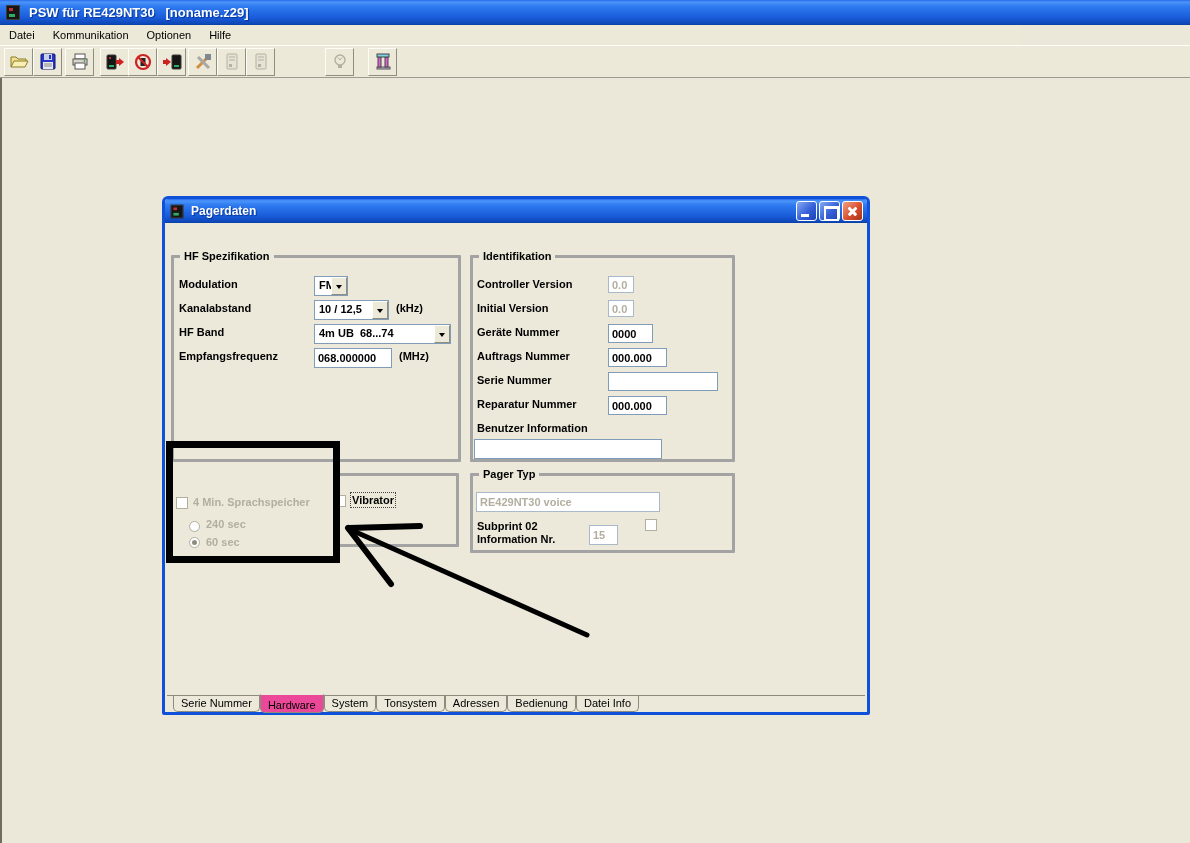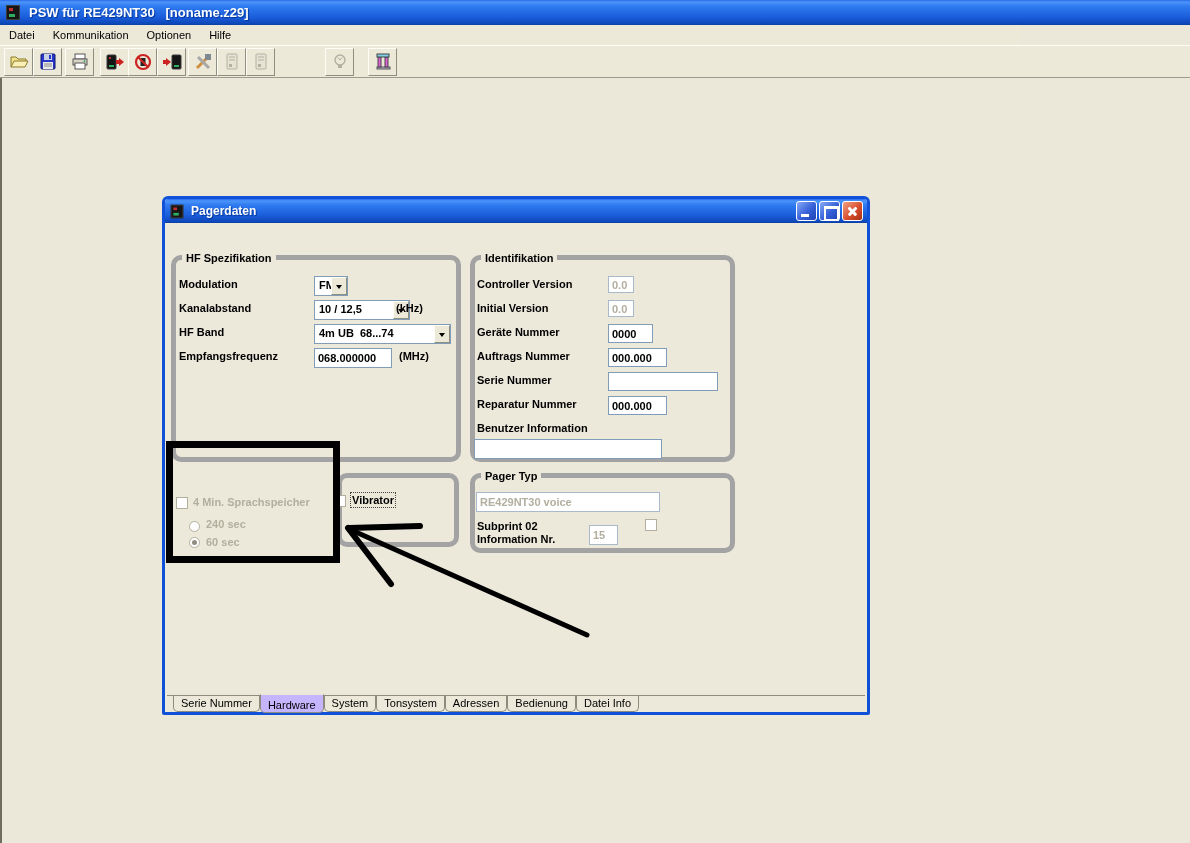--- a/index.html
+++ b/index.html
@@ -40,21 +40,21 @@
   .cbtn21 { width:21px; height:20px; border:1px solid #fff; border-radius:3px; position:relative; }
   .btn-blue  { background:linear-gradient(135deg,#86a9f4 0%,#3560d8 55%,#1e43b4 100%); }
   .btn-red   { background:linear-gradient(135deg,#f0a184 0%,#d8502e 55%,#a83014 100%); }
   .glyph-min::before { content:""; position:absolute; left:4px; bottom:3px; width:8px; height:3px; background:#fff; }
   .glyph-max::before { content:""; position:absolute; left:4px; top:4px; width:11px; height:10px; border:2px solid #fff; border-top-width:3px; }
   .glyph-x::before,.glyph-x::after { content:""; position:absolute; left:4px; top:8px; width:11px; height:2.6px; background:#fff; border-radius:1px; }
   .glyph-x::before { transform:rotate(45deg); }
   .glyph-x::after  { transform:rotate(-45deg); }
 
   
-  .group { position:absolute; border:5px solid #a3a3a3; border-radius:10px; }
+  .group { position:absolute; border:3px solid #a3a3a3; border-radius:1px; }
   .gtitle { position:absolute; top:-8px; left:6px; background:#ece9db; padding:0 4px; font-size:11px; font-weight:bold; color:#000; white-space:nowrap; }
 
   .flabel { position:absolute; font-size:11px; font-weight:bold; color:#000; white-space:nowrap; }
   .glabel { position:absolute; font-size:11px; font-weight:bold; color:#b2af9f; white-space:nowrap; }
 
   .field { position:absolute; background:#fff; border:1px solid #7f9db9; font-family:"Liberation Sans",sans-serif;
            font-size:11px; font-weight:bold; color:#000; padding:1px 3px; outline:none; }
   .field.dis { color:#b2af9f; border-color:#a9b9c9; }
 
   .combo { position:absolute; background:#fff; border:1px solid #7f9db9; display:flex; align-items:stretch; }
@@ -66,21 +66,21 @@
   .checkbox { position:absolute; width:12px; height:12px; background:#fff; border:1px solid #9c998c; }
   .radio { position:absolute; width:11px; height:11px; border-radius:50%; background:#fff; border:1px solid #9c998c; }
   .radio.sel::after { content:""; position:absolute; left:2px; top:2px; width:5px; height:5px; border-radius:50%; background:#8f8d80; }
   .focus-dotted { outline:1px dotted #444; outline-offset:1px; }
 
   
   .tabbar { position:absolute; left:2px; top:496px; width:698px; border-top:1px solid #8e8b7d; display:flex; padding-left:6px; }
   .tab { font-size:11px; color:#000; background:#ece9db; border:1px solid #8e8b7d; border-top:none;
          border-radius:0 0 5px 5px; padding:1px 7px 2px 7px; height:16px; white-space:nowrap; }
   .tab.active { position:relative; margin-top:-2px; height:19px; padding-top:4px; z-index:3;
-                border-top:1px solid #ece9db; background:#c4b5fd; }
+                border-top:1px solid #ece9db; background:#ec4899; }
 
   
   .anno-rect { position:absolute; left:166px; top:441px; width:174px; height:122px; border:7px solid #000; z-index:40; }
   .anno-svg { position:absolute; left:0; top:0; width:1190px; height:843px; z-index:41; pointer-events:none; }
 </style>
 </head>
 <body>
 
 <div class="left-edge"></div>
 
@@ -197,21 +197,21 @@
 
   <div class="group" style="left:6px; top:56px; width:290px; height:207px;">
     <span class="gtitle">HF Spezifikation</span>
   </div>
   <span class="flabel" style="left:14px; top:79px;">Modulation</span>
   <div class="combo" style="left:149px; top:77px; width:34px; height:20px;">
     <span class="ctext">FM</span>
     <span class="cbtn"></span>
   </div>
   <span class="flabel" style="left:14px; top:103px;">Kanalabstand</span>
-  <div class="combo" style="left:149px; top:101px; width:96px; height:20px;">
+  <div class="combo" style="left:149px; top:101px; width:75px; height:20px;">
     <span class="ctext">10 / 12,5</span>
     <span class="cbtn"></span>
   </div>
   <span class="flabel" style="left:231px; top:103px;">(kHz)</span>
   <span class="flabel" style="left:14px; top:127px;">HF Band</span>
   <div class="combo" style="left:149px; top:125px; width:137px; height:20px;">
     <span class="ctext">4m UB  68...74</span>
     <span class="cbtn"></span>
   </div>
   <span class="flabel" style="left:14px; top:151px;">Empfangsfrequenz</span>

